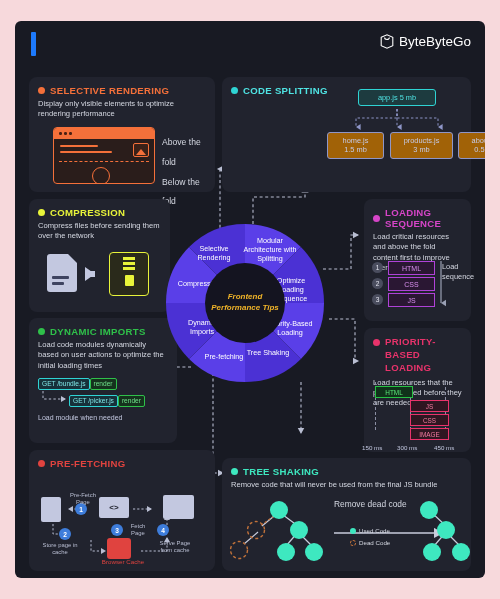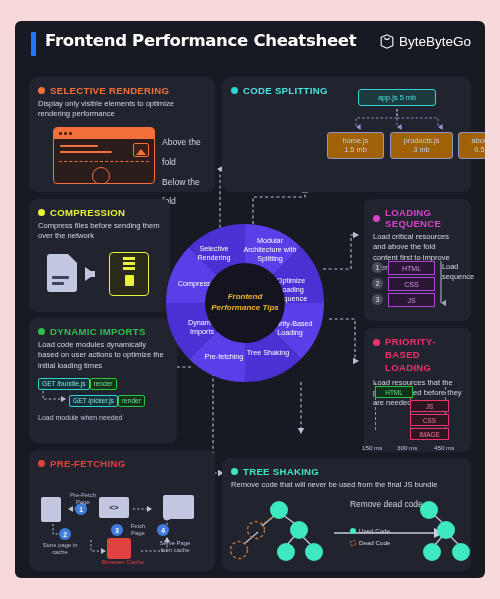--- a/index.html
+++ b/index.html
@@ -85,42 +85,41 @@
   #card-priority{left:349px;top:307px;width:107px;height:124px;}
   .pb-box{position:absolute;box-sizing:border-box;height:12px;font-size:6.4px;display:flex;align-items:center;justify-content:center;}
   .pb-html{background:#10321a;border:1.1px solid #27c244;color:#5ce87a;}
   .pb-red{background:#2e1621;border:1.1px solid #e8336b;color:#f57ba1;}
   .pb-tick{position:absolute;border-left:1px dashed #8b8fa3;}
   .pb-ms{position:absolute;font-size:6.2px;color:#c3c8e0;}
 
   
   #card-tree{left:207px;top:437px;width:249px;height:113px;}
   .ts-svg{position:absolute;left:0;top:18px;width:249px;height:95px;}
-  .ts-arrow-lbl{position:absolute;left:128px;top:41px;font-size:8.4px;color:#d5d8e2;}
+  .ts-arrow-lbl{position:absolute;left:112px;top:41px;font-size:8.4px;color:#d5d8e2;}
   .ts-legend{position:absolute;left:128px;top:67px;font-size:6.2px;color:#d5d8e2;line-height:1.9;}
   .lg-used{display:inline-block;width:6px;height:6px;border-radius:50%;background:#3ee8c0;margin-right:3px;vertical-align:middle;}
   .lg-dead{display:inline-block;width:6px;height:6px;border-radius:50%;border:1px dashed #c2723a;box-sizing:border-box;margin-right:3px;vertical-align:middle;}
 
   
   #wheel{position:absolute;left:151px;top:203px;width:158px;height:158px;}
   .wheel-lbl{position:absolute;color:#ffffff;font-size:7.2px;line-height:1.25;text-align:center;}
   .wheel-centre{position:absolute;left:39px;top:39px;width:80px;height:80px;border-radius:50%;background:#141420;
     display:flex;align-items:center;justify-content:center;text-align:center;color:#f0b429;font-size:8px;font-weight:bold;line-height:1.35;font-style:italic;}
 
   
   #connectors{position:absolute;left:0;top:0;width:470px;height:557px;pointer-events:none;}
 </style>
 </head>
 <body>
 
 <div class="poster">
 
   <div class="header">
     <div class="accent-bar"></div>
-    <div class="title">Frontend Performance Cheatsheet</div>
     <div class="brand">
       <span>
         <svg width="14" height="15" viewBox="0 0 14 15">
             <path d="M1.2 3.3 L7 0.8 L12.8 3.3 L12.8 11.7 L7 14.2 L1.2 11.7 Z" fill="none" stroke="#ffffff" stroke-width="1.1"></path>
             <path d="M4.6 3.6 C4.6 6.2 9.4 6.2 9.4 3.6" fill="none" stroke="#ffffff" stroke-width="1.1"></path>
           </svg>
       </span>
       <span>ByteByteGo</span>
     </div>
   </div>

